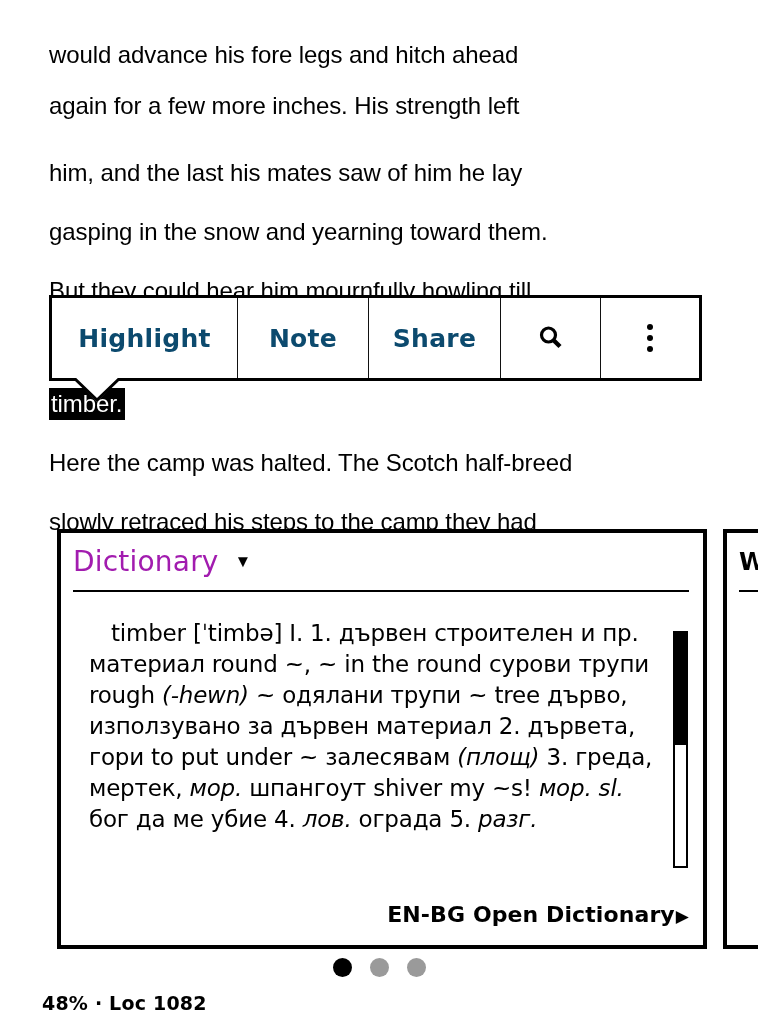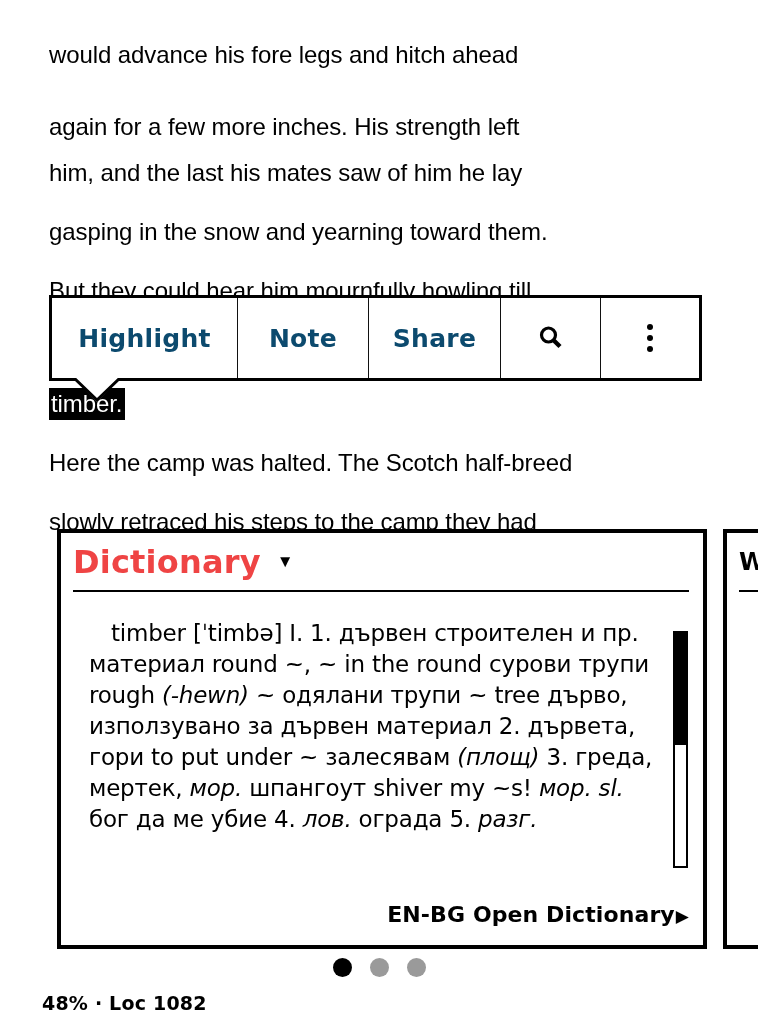--- a/index.html
+++ b/index.html
@@ -122,23 +122,23 @@
     padding: 0 0 0 12px;
     box-sizing: border-box;
   }
   #dict-header-rule {
     height: 0;
     border-top: 2.5px solid #000;
     margin: 0 14px 0 12px;
   }
   .dict-title {
     font-family: "DejaVu Sans", sans-serif;
-    font-weight: bold;
-    font-size: 32px;
-    color: #ef4444;
+    font-weight: normal;
+    font-size: 28px;
+    color: #a21caf;
     letter-spacing: 0.2px;
   }
   .caret-down {
     margin-left: 16px;
     font-size: 17px;
     line-height: 1;
     color: #000;
   }
 
   #dict-body {
@@ -261,21 +261,21 @@
     font-size: 19px;
     color: #000;
     letter-spacing: 0.2px;
   }
 </style>
 </head>
 <body>
 
 <div id="book-page">
   <div class="book-line" style="top:41px">would advance his fore legs and hitch ahead</div>
-  <div class="book-line" style="top:113px">again for a few more inches. His strength left</div>
+  <div class="book-line" style="top:92px">again for a few more inches. His strength left</div>
   <div class="book-line" style="top:159px">him, and the last his mates saw of him he lay</div>
   <div class="book-line" style="top:218px">gasping in the snow and yearning toward them.</div>
   <div class="book-line" style="top:277px">But they could hear him mournfully howling till</div>
 
   <div class="book-line" style="top:390px">
     <span class="hl-word">timber.</span>
   </div>
 
   <div class="book-line" style="top:449px">Here the camp was halted. The Scotch half-breed</div>
   <div class="book-line" style="top:508px">slowly retraced his steps to the camp they had</div>

